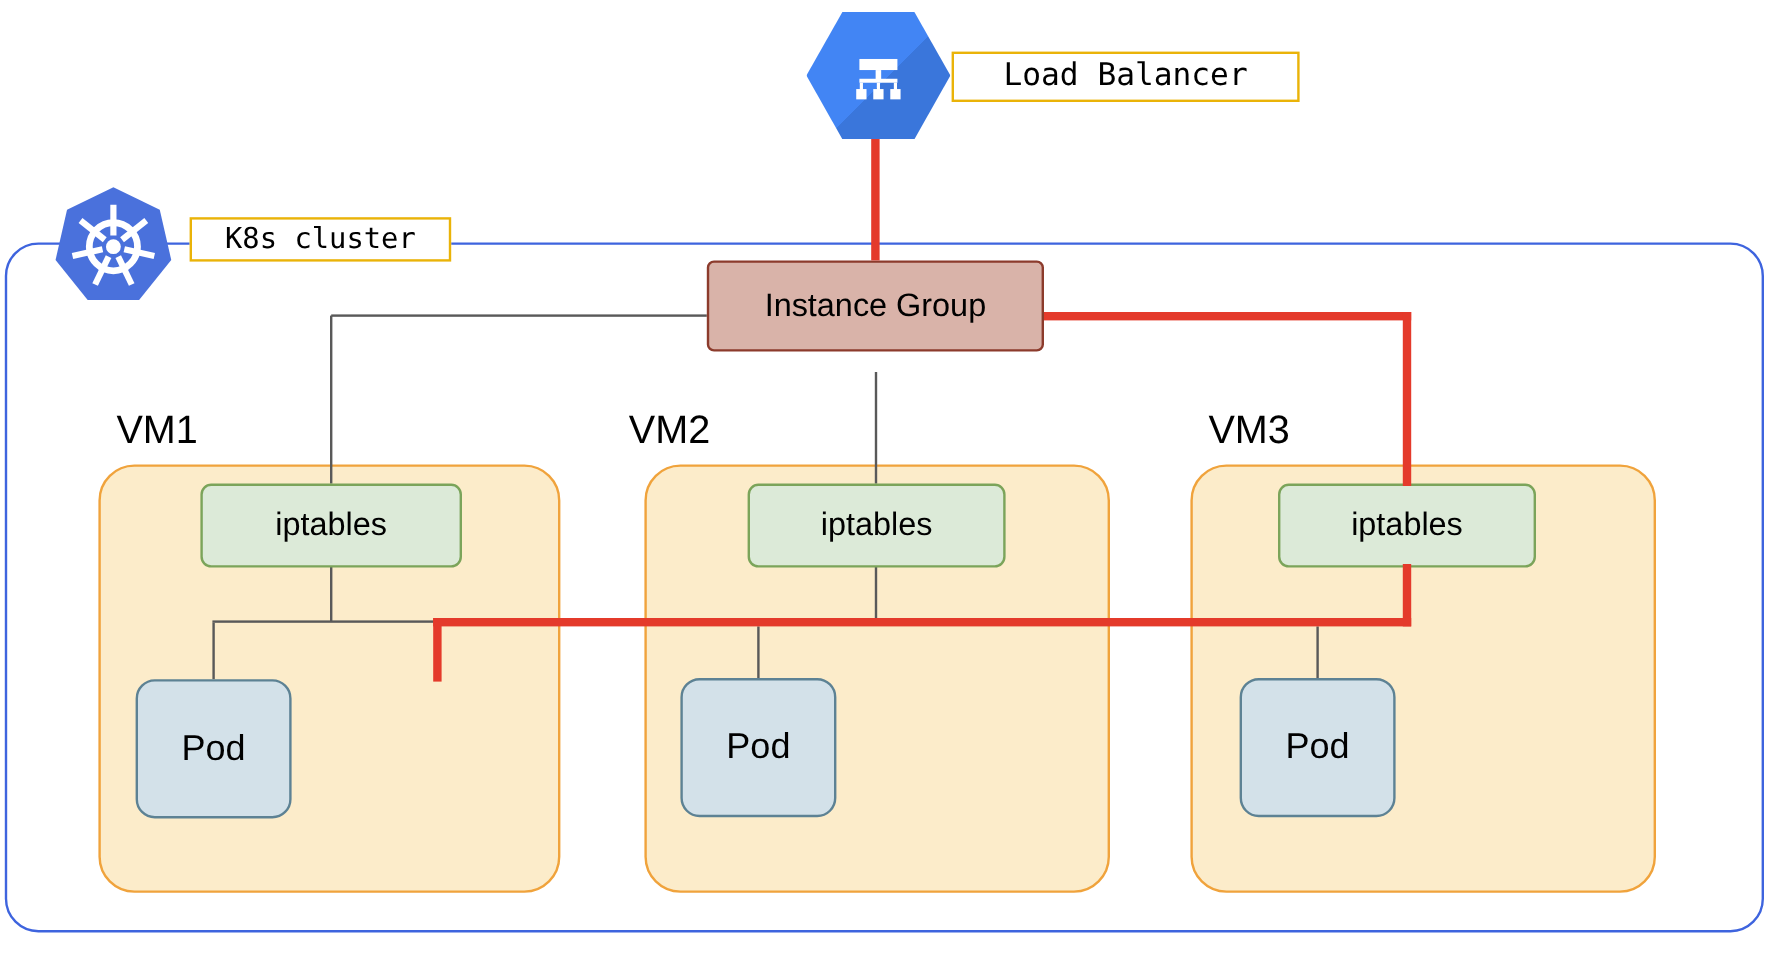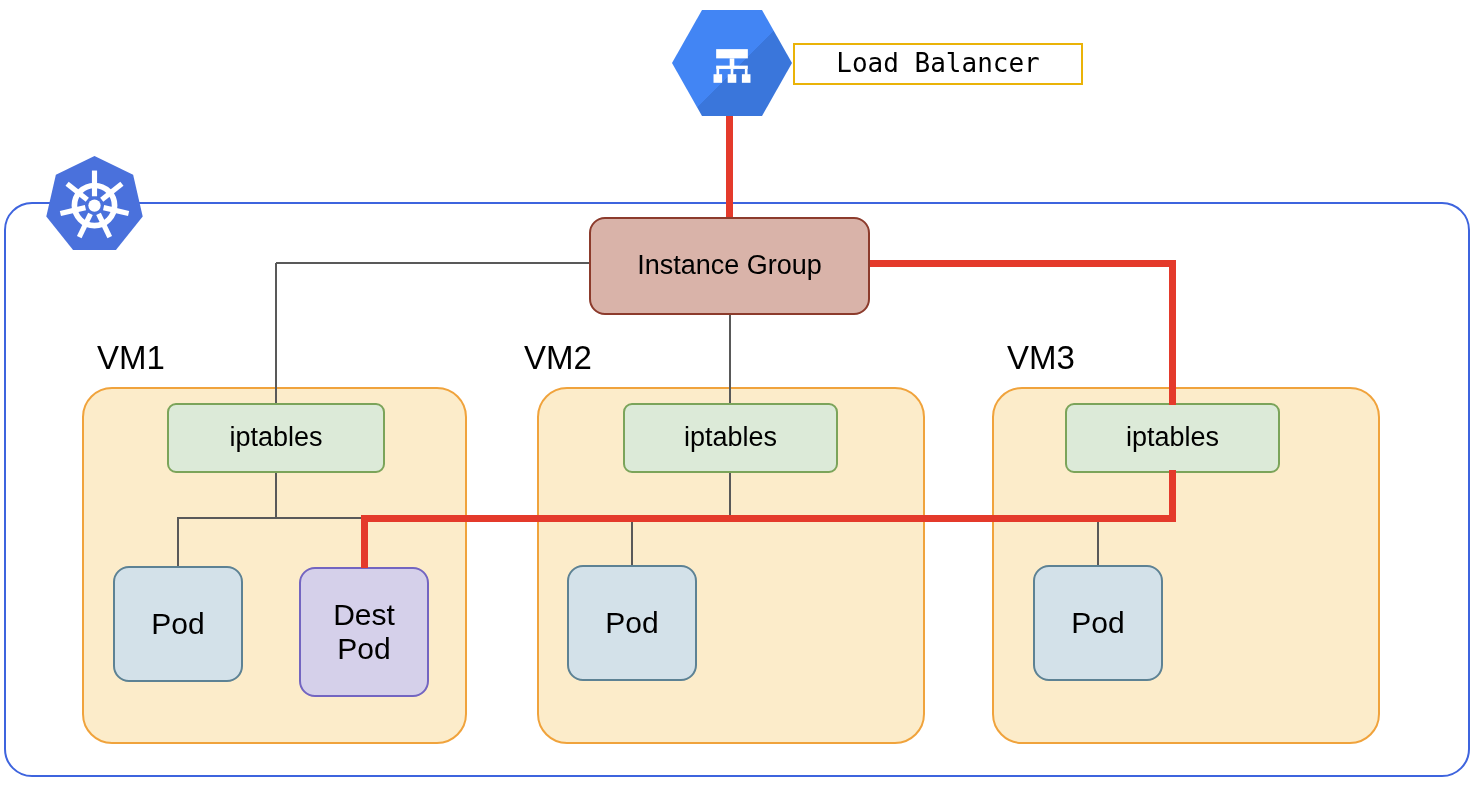--- a/index.html
+++ b/index.html
@@ -30,22 +30,22 @@
   }
   .vm1{left:82px;top:387px;width:385px;height:357px;}
   .vm2{left:537px;top:387px;width:388px;height:357px;}
   .vm3{left:992px;top:387px;width:388px;height:357px;}
   .vm-label{position:absolute;top:341px;height:34px;font-size:33px;line-height:34px;text-align:center;}
   .vm-label.l1{left:97px;}
   .vm-label.l2{left:524px;}
   .vm-label.l3{left:1007px;}
   
   .ig{
-    left:589px;top:217px;width:281px;height:98px;
-    background:#d9b3a9;border:2px solid #8c3b2c;border-radius:16px;font-size:27px;
+    left:589px;top:217px;width:281px;height:76px;
+    background:#d9b3a9;border:2px solid #8c3b2c;border-radius:6px;font-size:27px;
   }
   
   .ipt{
     background:#dcead8;border:2px solid #7ba45a;border-radius:9px;font-size:27px;height:70px;top:403px;
   }
   .ipt1{left:167px;width:218px;}
   .ipt2{left:623px;width:215px;}
   .ipt3{left:1065px;width:215px;}
   
   .pod{
@@ -98,23 +98,20 @@
   </div>
   <div class="box ipt ipt2">
     <span>iptables</span>
   </div>
   <div class="box ipt ipt3">
     <span>iptables</span>
   </div>
   <div class="box pod p1">
     <span>Pod</span>
   </div>
-  <div class="box pod dest">
-    <span>Dest Pod</span>
-  </div>
   <div class="box pod p2">
     <span>Pod</span>
   </div>
   <div class="box pod p3">
     <span>Pod</span>
   </div>
 
   <div class="line red" style="left:726px;top:114px;width:7px;height:103px;"></div>
   <div class="line red" style="left:870px;top:260px;width:306px;height:7px;"></div>
   <div class="line red" style="left:1169px;top:260px;width:7px;height:145px;"></div>
@@ -148,17 +145,20 @@
       <line x1="58.8" y1="54" x2="83.1" y2="59.6"></line>
       <line x1="53.9" y1="60.1" x2="64.8" y2="82.6"></line>
       <line x1="46.1" y1="60.1" x2="35.2" y2="82.6"></line>
       <line x1="41.2" y1="54" x2="16.9" y2="59.6"></line>
       <line x1="43" y1="46.4" x2="23.4" y2="30.8"></line>
     </g>
     <circle cx="50" cy="52" r="19.5" fill="none" stroke="#ffffff" stroke-width="5.5"></circle>
     <circle cx="50" cy="52" r="6" fill="#ffffff"></circle>
   </svg>
 
+  <div class="box tag k8s">
+    <span>K8s cluster</span>
+  </div>
   <div class="box tag lb">
     <span>Load Balancer</span>
   </div>
 
 </div>
 
 </body></html>

